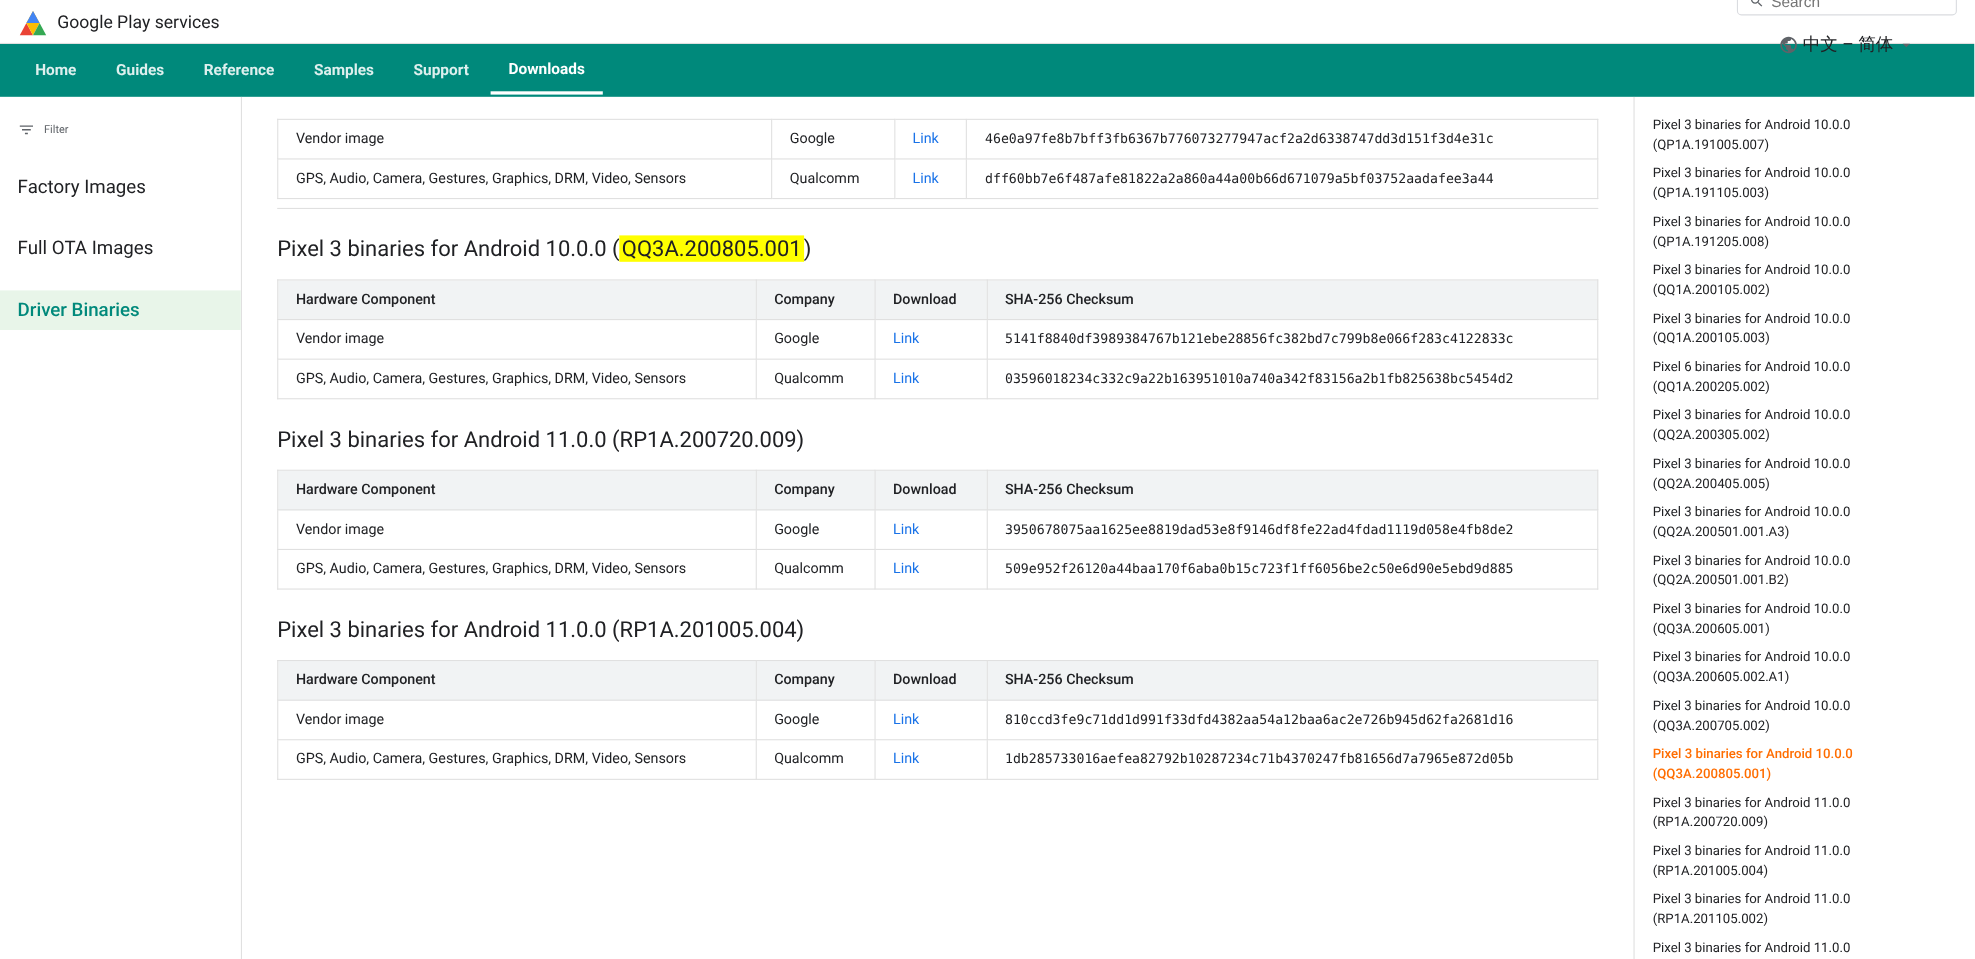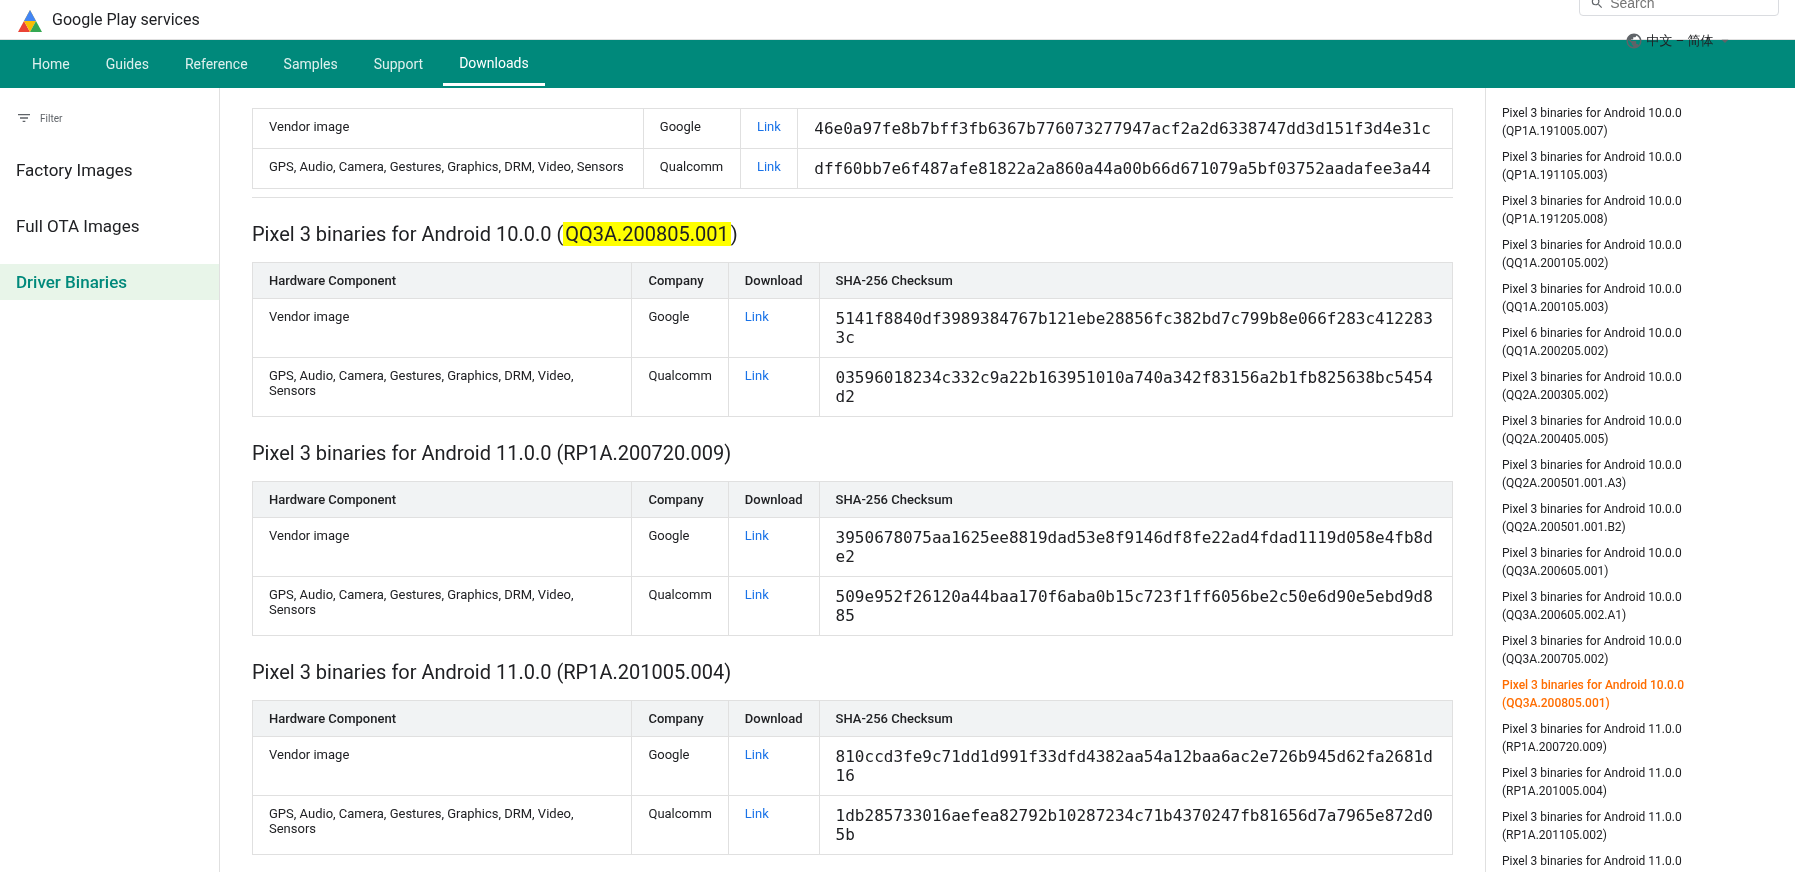--- a/index.html
+++ b/index.html
@@ -46,42 +46,42 @@
     .search-box input {
       border: none;
       outline: none;
       font-size: 14px;
       width: 100%;
     }
     .lang-btn {
       display: flex;
       align-items: center;
       gap: 4px;
-      font-size: 13px;
+      font-size: 16px;
       color: #202124;
       cursor: pointer;
     }
 
     
     #navbar {
       display: flex;
       align-items: center;
       height: 48px;
       background: #00897b;
       padding: 0 16px;
       gap: 4px;
     }
     .nav-item {
       padding: 0 16px;
       height: 44px;
       display: flex;
       align-items: center;
       color: rgba(255,255,255,0.87);
       font-size: 14px;
-      font-weight: 400;
+      font-weight: 700;
       cursor: pointer;
       text-decoration: none;
     }
     .nav-item.active { color: #fff; border-bottom: 3px solid #fff; }
 
     
     #layout {
       display: flex;
       height: calc(100vh - 88px);
       overflow: hidden;
@@ -157,21 +157,21 @@
       border: 1px solid #e0e0e0;
       vertical-align: top;
     }
     .link-cell {
       color: #1a73e8;
       text-decoration: none;
       cursor: pointer;
     }
     .checksum-cell {
       font-family: monospace;
-      font-size: 16px;
+      font-size: 12px;
       word-break: break-all;
     }
 
     
     #toc {
       width: 310px;
       min-width: 310px;
       border-left: 1px solid #e0e0e0;
       overflow-y: auto;
       padding: 12px 0;

